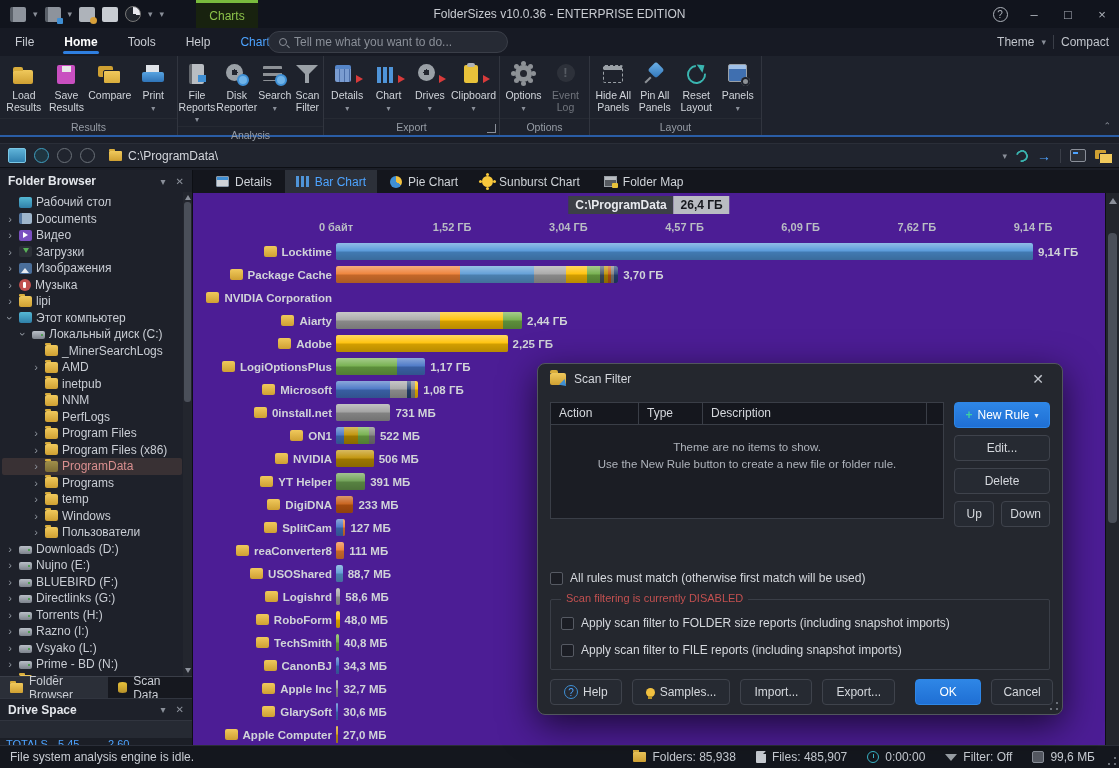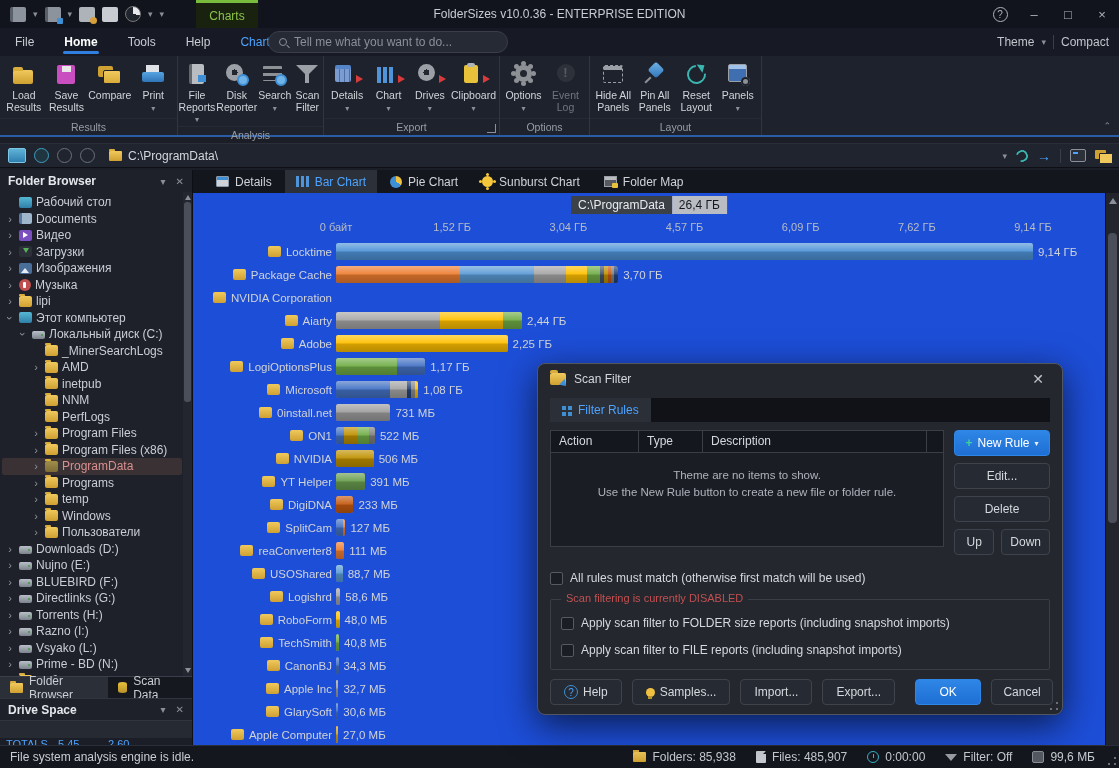--- a/index.html
+++ b/index.html
@@ -155,21 +155,21 @@
   .view-tabs{height:23px;flex:none;background:#14161d;display:flex;align-items:stretch;padding-left:12px;gap:2px;}
   .vtab{display:flex;align-items:center;gap:6px;padding:0 11px;color:#cfd3d8;}
   .vtab.active{background:#2c3039;color:#4da3ff;}
   .vt{flex:none;}
   .vt-details{width:13px;height:11px;background:linear-gradient(#3f8fd4 3px,#cfd3d8 3px);border:1px solid #8a9aaa;border-radius:1px;}
   .vt-bar{width:13px;height:11px;background:linear-gradient(to right,#4f94d8 0 3px,transparent 3px 5px,#4f94d8 5px 8px,transparent 8px 10px,#4f94d8 10px 13px);}
   .vt-pie{width:12px;height:12px;border-radius:50%;background:conic-gradient(#f0c040 0 120deg,#3f8fd4 120deg 360deg);}
   .vt-sun{width:11px;height:11px;border-radius:50%;background:#f8c83c;box-shadow:0 -7px 0 -4px #f8c83c,0 7px 0 -4px #f8c83c,-7px 0 0 -4px #f8c83c,7px 0 0 -4px #f8c83c;}
   .vt-map{width:13px;height:11px;border:1px solid #9aa0a6;background:linear-gradient(#b9bdc2 3px,#565a60 3px);position:relative;}
   .vt-map::after{content:"";position:absolute;right:-2px;bottom:-2px;width:6px;height:5px;background:#e8c23a;border-radius:1px;}
-  .canvas{flex:1;background:#1d4ed8;position:relative;overflow:hidden;}
+  .canvas{flex:1;background:#4c1d95;position:relative;overflow:hidden;font-weight:bold;}
   .badge{position:absolute;top:3px;left:50%;transform:translateX(-50%);display:flex;font-size:12px;z-index:2;}
   .badge-path{background:#3c4047;color:#e8eaee;padding:2px 7px;}
   .badge-size{background:#b9bcc2;color:#16181d;padding:2px 7px;}
   .axis{position:absolute;top:28px;left:0;right:0;height:14px;color:#b9bdc4;font-size:11px;}
   .tick{position:absolute;transform:translateX(-50%);white-space:nowrap;}
   .bars{position:absolute;top:50px;left:8px;right:0;}
   .bar-row{height:17px;margin-bottom:6px;display:flex;align-items:center;}
   .bar-label{width:131px;flex:none;display:flex;align-items:center;justify-content:flex-end;gap:5px;color:#d0d3d8;font-size:11.5px;white-space:nowrap;overflow:hidden;}
   .bar-track{flex:1;position:relative;height:17px;margin-left:4px;display:flex;align-items:center;}
   .bar-fill{height:17px;display:flex;border-radius:2px;overflow:hidden;position:relative;flex:none;}
@@ -947,26 +947,20 @@
       </div>
     </div>
   </div>
 
   <div class="dialog">
     <div class="dlg-title">
       <span class="dlg-folder"></span>
       <span>Scan Filter</span>
       <span class="dlg-close">✕</span>
     </div>
-    <div class="dlg-tabs">
-      <div class="dlg-tab">
-        <span class="fr-icon"></span>
-        <span>Filter Rules</span>
-      </div>
-    </div>
     <div class="dlg-body">
       <div class="rules-table">
         <div class="rt-head">
           <span class="rt-col" style="width:88px;">Action</span>
           <span class="rt-col" style="width:64px;">Type</span>
           <span class="rt-col" style="flex:1;">Description</span>
           <span class="rt-col" style="width:16px;border-right:none;"></span>
         </div>
         <div class="rt-empty">
           <span>Theme are no items to show.</span>

